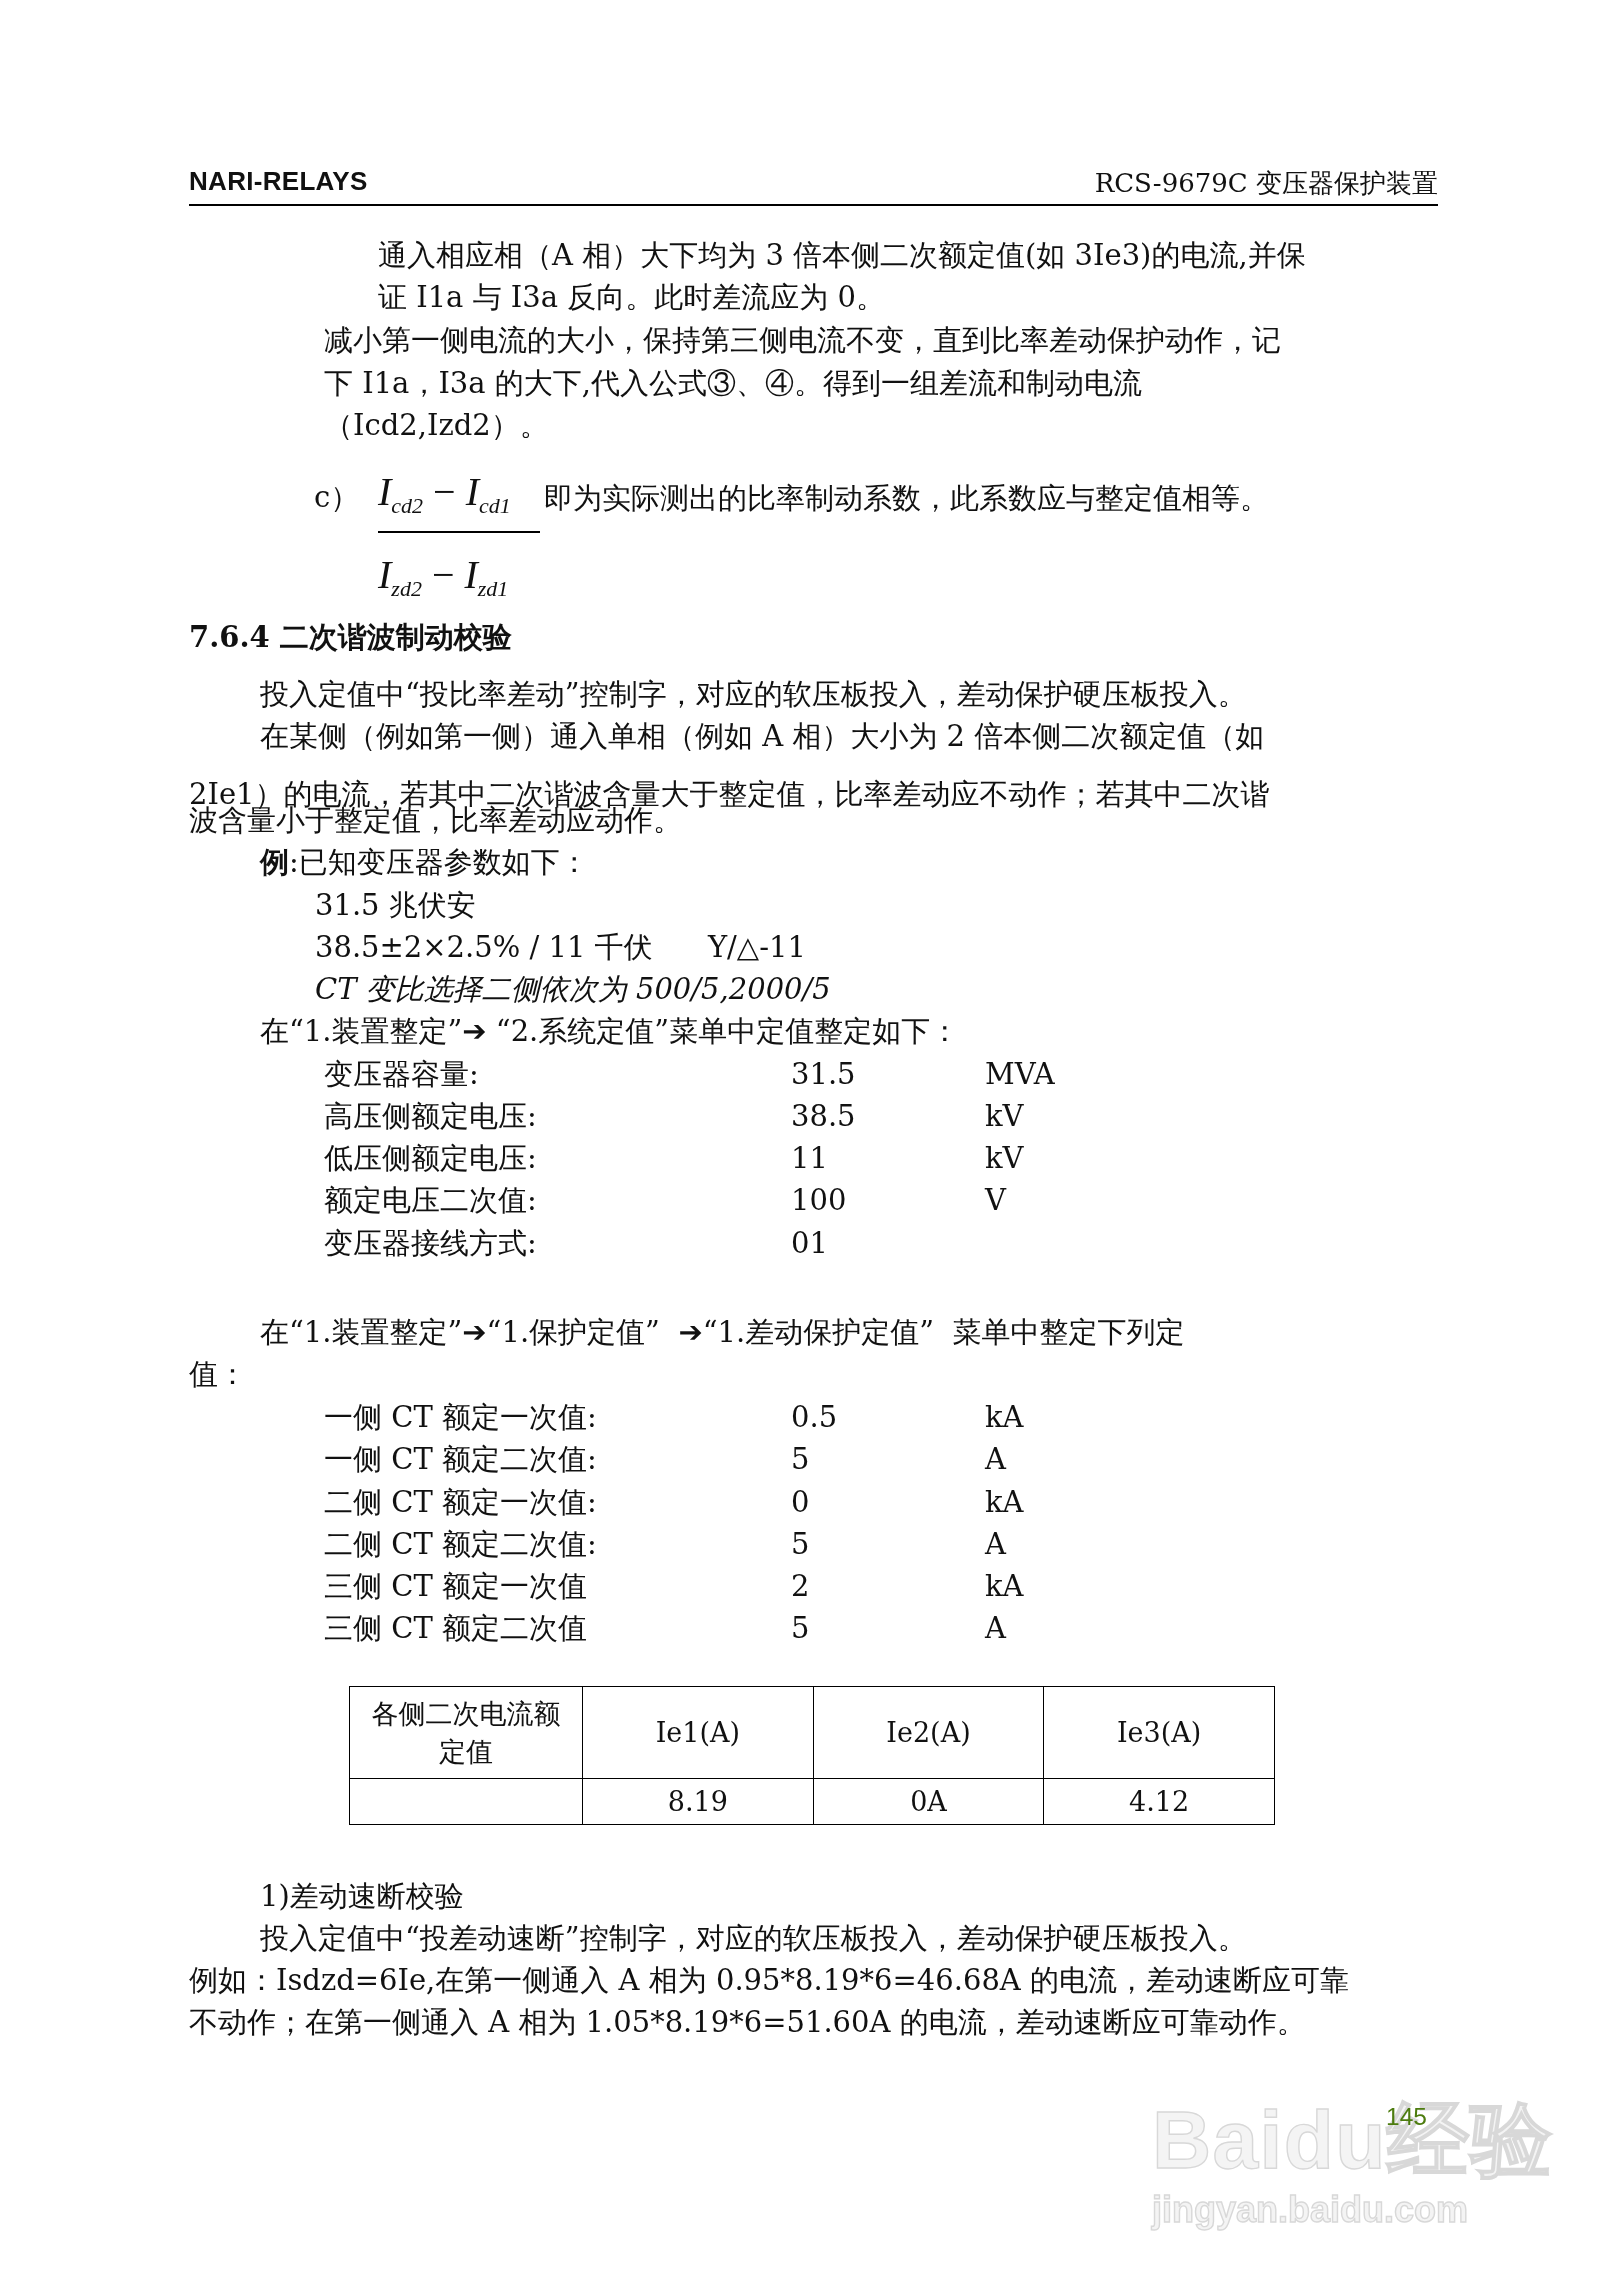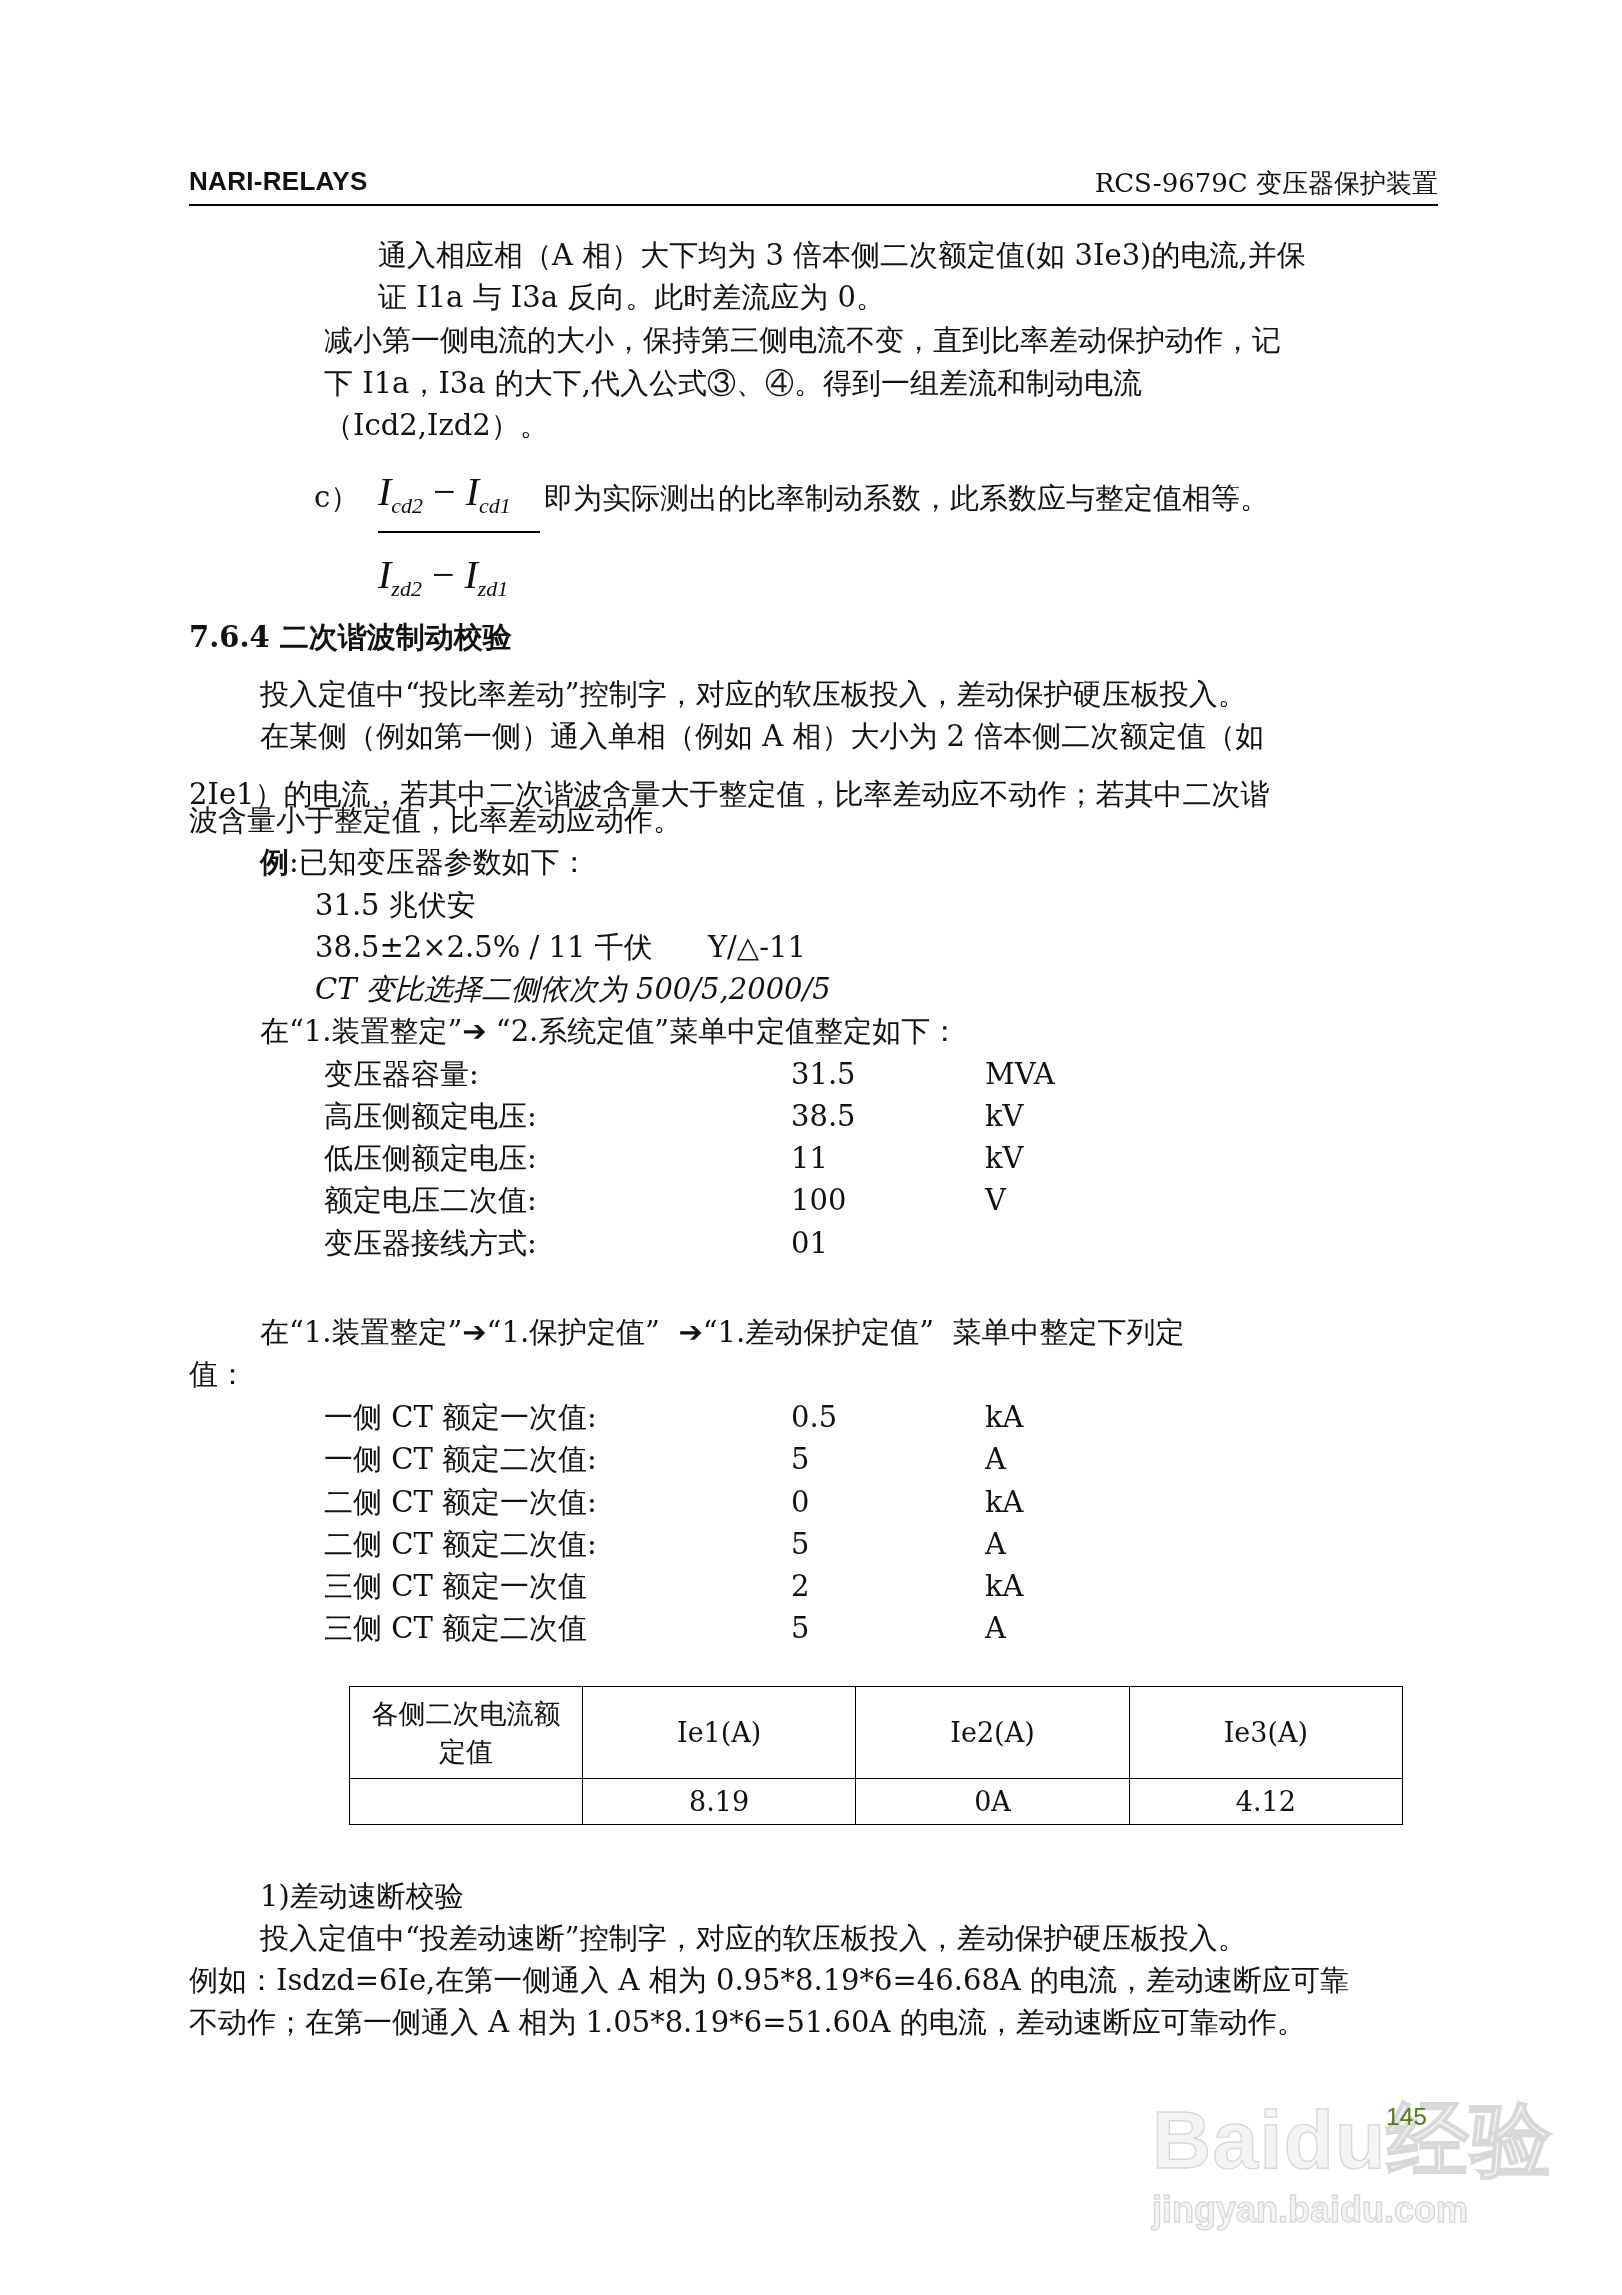--- a/index.html
+++ b/index.html
@@ -12,21 +12,21 @@
   .hdr-right { right: 184px; top: 166px; font-size: 26px; }
   .hdr-rule { left: 189px; top: 204px; width: 1249px; height: 2px; background: #000; }
   .frac { position: absolute; font-family: "Liberation Serif", "DejaVu Serif", serif; font-style: italic; }
   .frac .num, .frac .den { font-size: 40px; line-height: 44px; margin-top: 20px; }
   .frac sub { font-size: 22px; vertical-align: -8.2px; }
   .frac .bar { height: 2px; background: #000; width: 162px; margin: 2.7px 0 4.1px 0; }
   .kv-row { position: absolute; font-size: 29px; line-height: 41px; }
   .kv-row .k { position: absolute; left: 0; white-space: nowrap; }
   .kv-row .v { position: absolute; left: 467px; white-space: nowrap; }
   .kv-row .u { position: absolute; left: 661px; white-space: nowrap; }
-  table.ie { position: absolute; left: 349px; top: 1686px; width: 1054px; border-collapse: collapse;
+  table.ie { position: absolute; left: 349px; top: 1686px; width: 926px; border-collapse: collapse;
              font-size: 27px; }
   table.ie td { border: 1.4px solid #000; text-align: center; vertical-align: middle; padding: 0; }
   table.ie tr.h td { height: 91px; }
   table.ie tr.d td { height: 45px; }
   table.ie td.c0 { width: 232px; line-height: 38px; }
   .watermark { position: absolute; left: 1152px; top: 2086px; color: #e6e6e6;
                font-family: "Liberation Sans", "DejaVu Sans", sans-serif; font-weight: bold; }
   .wm-main { font-size: 82px; letter-spacing: 1.4px; -webkit-text-stroke: 1.4px #d8d8d8; color: #f4f4f4; }
   .wm-url { font-size: 36px; margin-top: -6.8px; -webkit-text-stroke: 1.4px #d8d8d8; color: #f4f4f4; }
   .page-num { position: absolute; left: 1386px; top: 2103px; font-family: "Liberation Sans", "DejaVu Sans", sans-serif;

